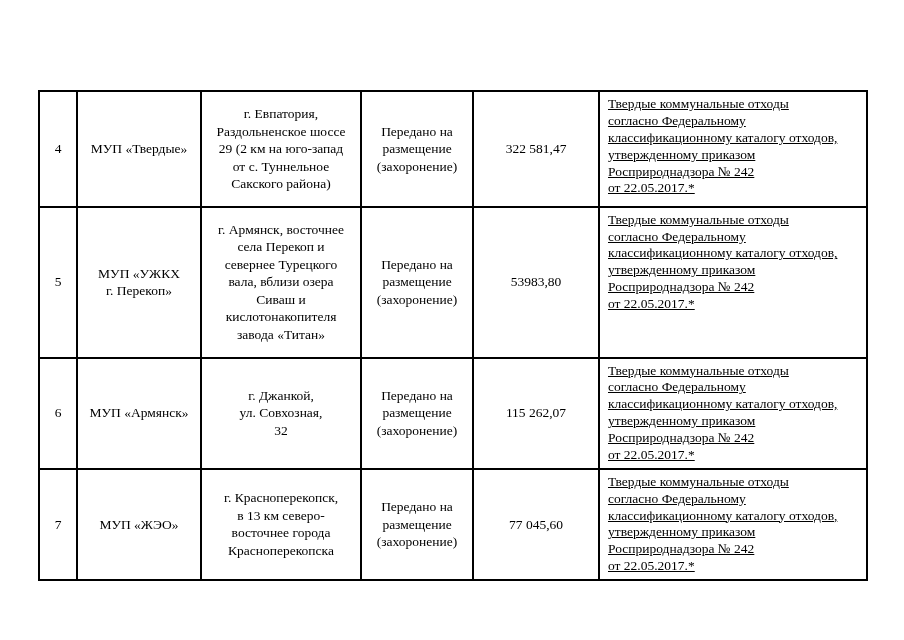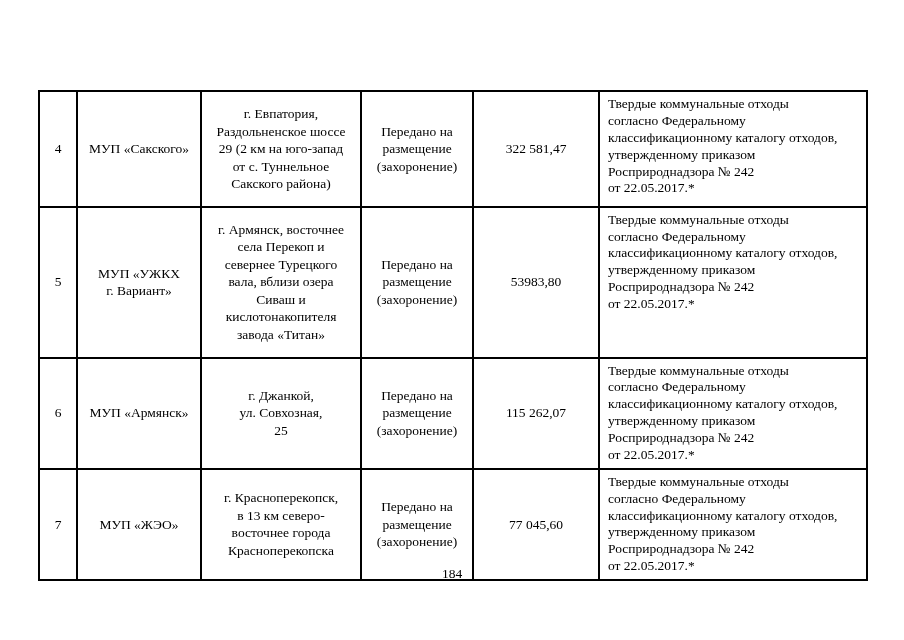--- a/index.html
+++ b/index.html
@@ -33,20 +33,21 @@
     vertical-align: middle;
     padding: 13px 4px;
     white-space: pre-line;
     overflow: hidden;
   }
   table.doc-table td.waste-cell {
     text-align: left;
     vertical-align: top;
     padding: 4px 8px;
     line-height: 1.25;
+    text-decoration: underline;
   }
   .row-h1 td { height: 106px; }
   .row-h2 td { height: 149px; }
   .row-h3 td { height: 105px; }
   .row-h4 td { height: 105px; }
   .page-number {
     position: absolute;
     left: 0;
     top: 566px;
     width: 100%;
@@ -64,41 +65,41 @@
       <col style="width:38px">
       <col style="width:124px">
       <col style="width:160px">
       <col style="width:112px">
       <col style="width:126px">
       <col style="width:268px">
     </colgroup>
     <tbody>
       <tr class="row-h1">
         <td>4</td>
-        <td>МУП «Сакского»</td>
+        <td>МУП «Твердые»</td>
         <td>г. Евпатория,
 Раздольненское шоссе
 29 (2 км на юго-запад
 от с. Туннельное
 Сакского района)</td>
         <td>Передано на
 размещение
 (захоронение)</td>
         <td>322 581,47</td>
         <td class="waste-cell">Твердые коммунальные отходы
 согласно Федеральному
 классификационному каталогу отходов,
 утвержденному приказом
 Росприроднадзора № 242
 от 22.05.2017.*</td>
       </tr>
       <tr class="row-h2">
         <td>5</td>
         <td>МУП «УЖКХ
-г. Вариант»</td>
+г. Перекоп»</td>
         <td>г. Армянск, восточнее
 села Перекоп и
 севернее Турецкого
 вала, вблизи озера
 Сиваш и
 кислотонакопителя
 завода «Титан»</td>
         <td>Передано на
 размещение
 (захоронение)</td>
@@ -108,21 +109,21 @@
 классификационному каталогу отходов,
 утвержденному приказом
 Росприроднадзора № 242
 от 22.05.2017.*</td>
       </tr>
       <tr class="row-h3">
         <td>6</td>
         <td>МУП «Армянск»</td>
         <td>г. Джанкой,
 ул. Совхозная,
-25</td>
+32</td>
         <td>Передано на
 размещение
 (захоронение)</td>
         <td>115 262,07</td>
         <td class="waste-cell">Твердые коммунальные отходы
 согласно Федеральному
 классификационному каталогу отходов,
 утвержденному приказом
 Росприроднадзора № 242
 от 22.05.2017.*</td>
@@ -141,15 +142,14 @@
         <td class="waste-cell">Твердые коммунальные отходы
 согласно Федеральному
 классификационному каталогу отходов,
 утвержденному приказом
 Росприроднадзора № 242
 от 22.05.2017.*</td>
       </tr>
     </tbody>
   </table>
 
-  <div class="page-number">184</div>
 
 </div>
 
 </body></html>

